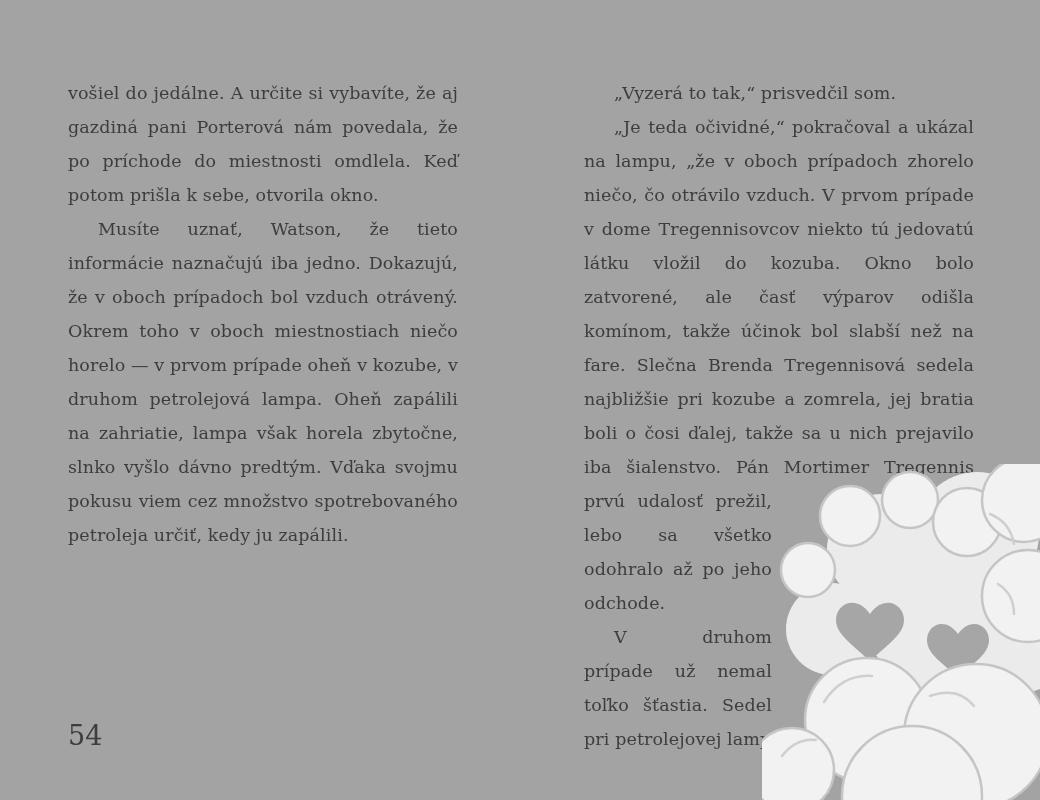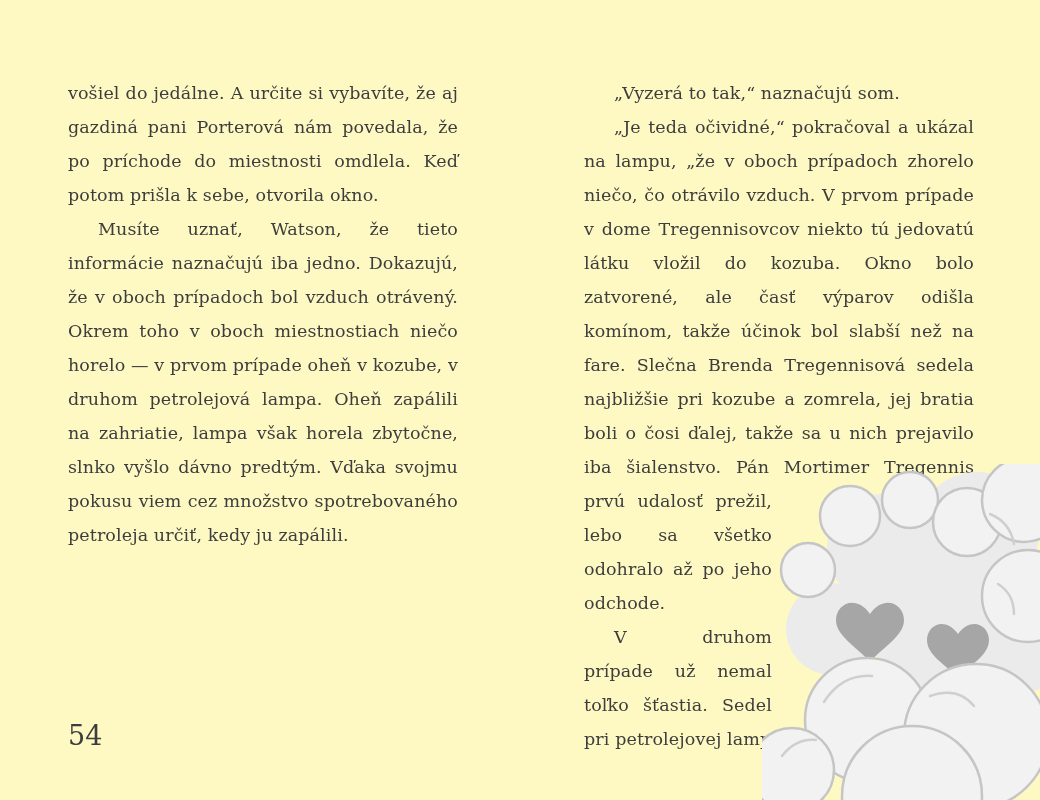--- a/index.html
+++ b/index.html
@@ -11,21 +11,21 @@
     height: 800px;
     overflow: hidden;
     background: #ffffff;
     font-family: "DejaVu Serif", "Liberation Serif", serif;
   }
   .page {
     position: relative;
     width: 1040px;
     height: 800px;
     overflow: hidden;
-    background: #fef9c3;
+    background: #a3a3a3;
     color: #3d3d3d;
   }
   .column {
     position: absolute;
     top: 76px;
     width: 390px;
     font-size: 17.5px;
     line-height: 34px;
     text-align: justify;
     letter-spacing: 0.1px;
@@ -66,21 +66,21 @@
 
 <div class="page">
 
   <div class="column col-left">
     <p>vošiel do jedálne. A určite si vybavíte, že aj gazdiná pani Porterová nám povedala, že po príchode do miestnosti omdlela. Keď potom prišla k sebe, otvorila okno.</p>
     <p class="indent">Musíte uznať, Watson, že tieto informácie naznačujú iba jedno. Dokazujú, že v oboch prípadoch bol vzduch otrávený. Okrem toho v oboch miestnostiach niečo horelo — v prvom prípade oheň v kozube, v druhom petrolejová lampa. Oheň zapálili na zahriatie, lampa však horela zbytočne, slnko vyšlo dávno predtým. Vďaka svojmu pokusu viem cez množstvo spotrebovaného petroleja určiť, kedy ju zapálili.</p>
   </div>
 
   <div class="column col-right">
     <div class="wrap-spacer"></div>
-    <p class="indent">„Vyzerá to tak,“ naznačujú som.</p>
+    <p class="indent">„Vyzerá to tak,“ prisvedčil som.</p>
     <p class="indent">„Je teda očividné,“ pokračoval a ukázal na lampu, „že v oboch prípadoch zhorelo niečo, čo otrávilo vzduch. V prvom prípade v dome Tregennisovcov niekto tú jedovatú látku vložil do kozuba. Okno bolo zatvorené, ale časť výparov odišla komínom, takže účinok bol slabší než na fare. Slečna Brenda Tregennisová sedela najbližšie pri kozube a zomrela, jej bratia boli o čosi ďalej, takže sa u nich prejavilo iba šialenstvo. Pán Mortimer Tregennis prvú udalosť prežil, lebo sa všetko odohralo až po jeho odchode.</p>
     <p class="indent">V druhom prípade už nemal toľko šťastia. Sedel pri petrolejovej lampe</p>
   </div>
 
   <div class="page-number">54</div>
 
   <svg class="illustration" viewBox="0 0 278 336" xmlns="http://www.w3.org/2000/svg" aria-hidden="true">
 
     <g fill="#ebebeb" stroke="none">
       <circle cx="120" cy="85" r="55"></circle>

